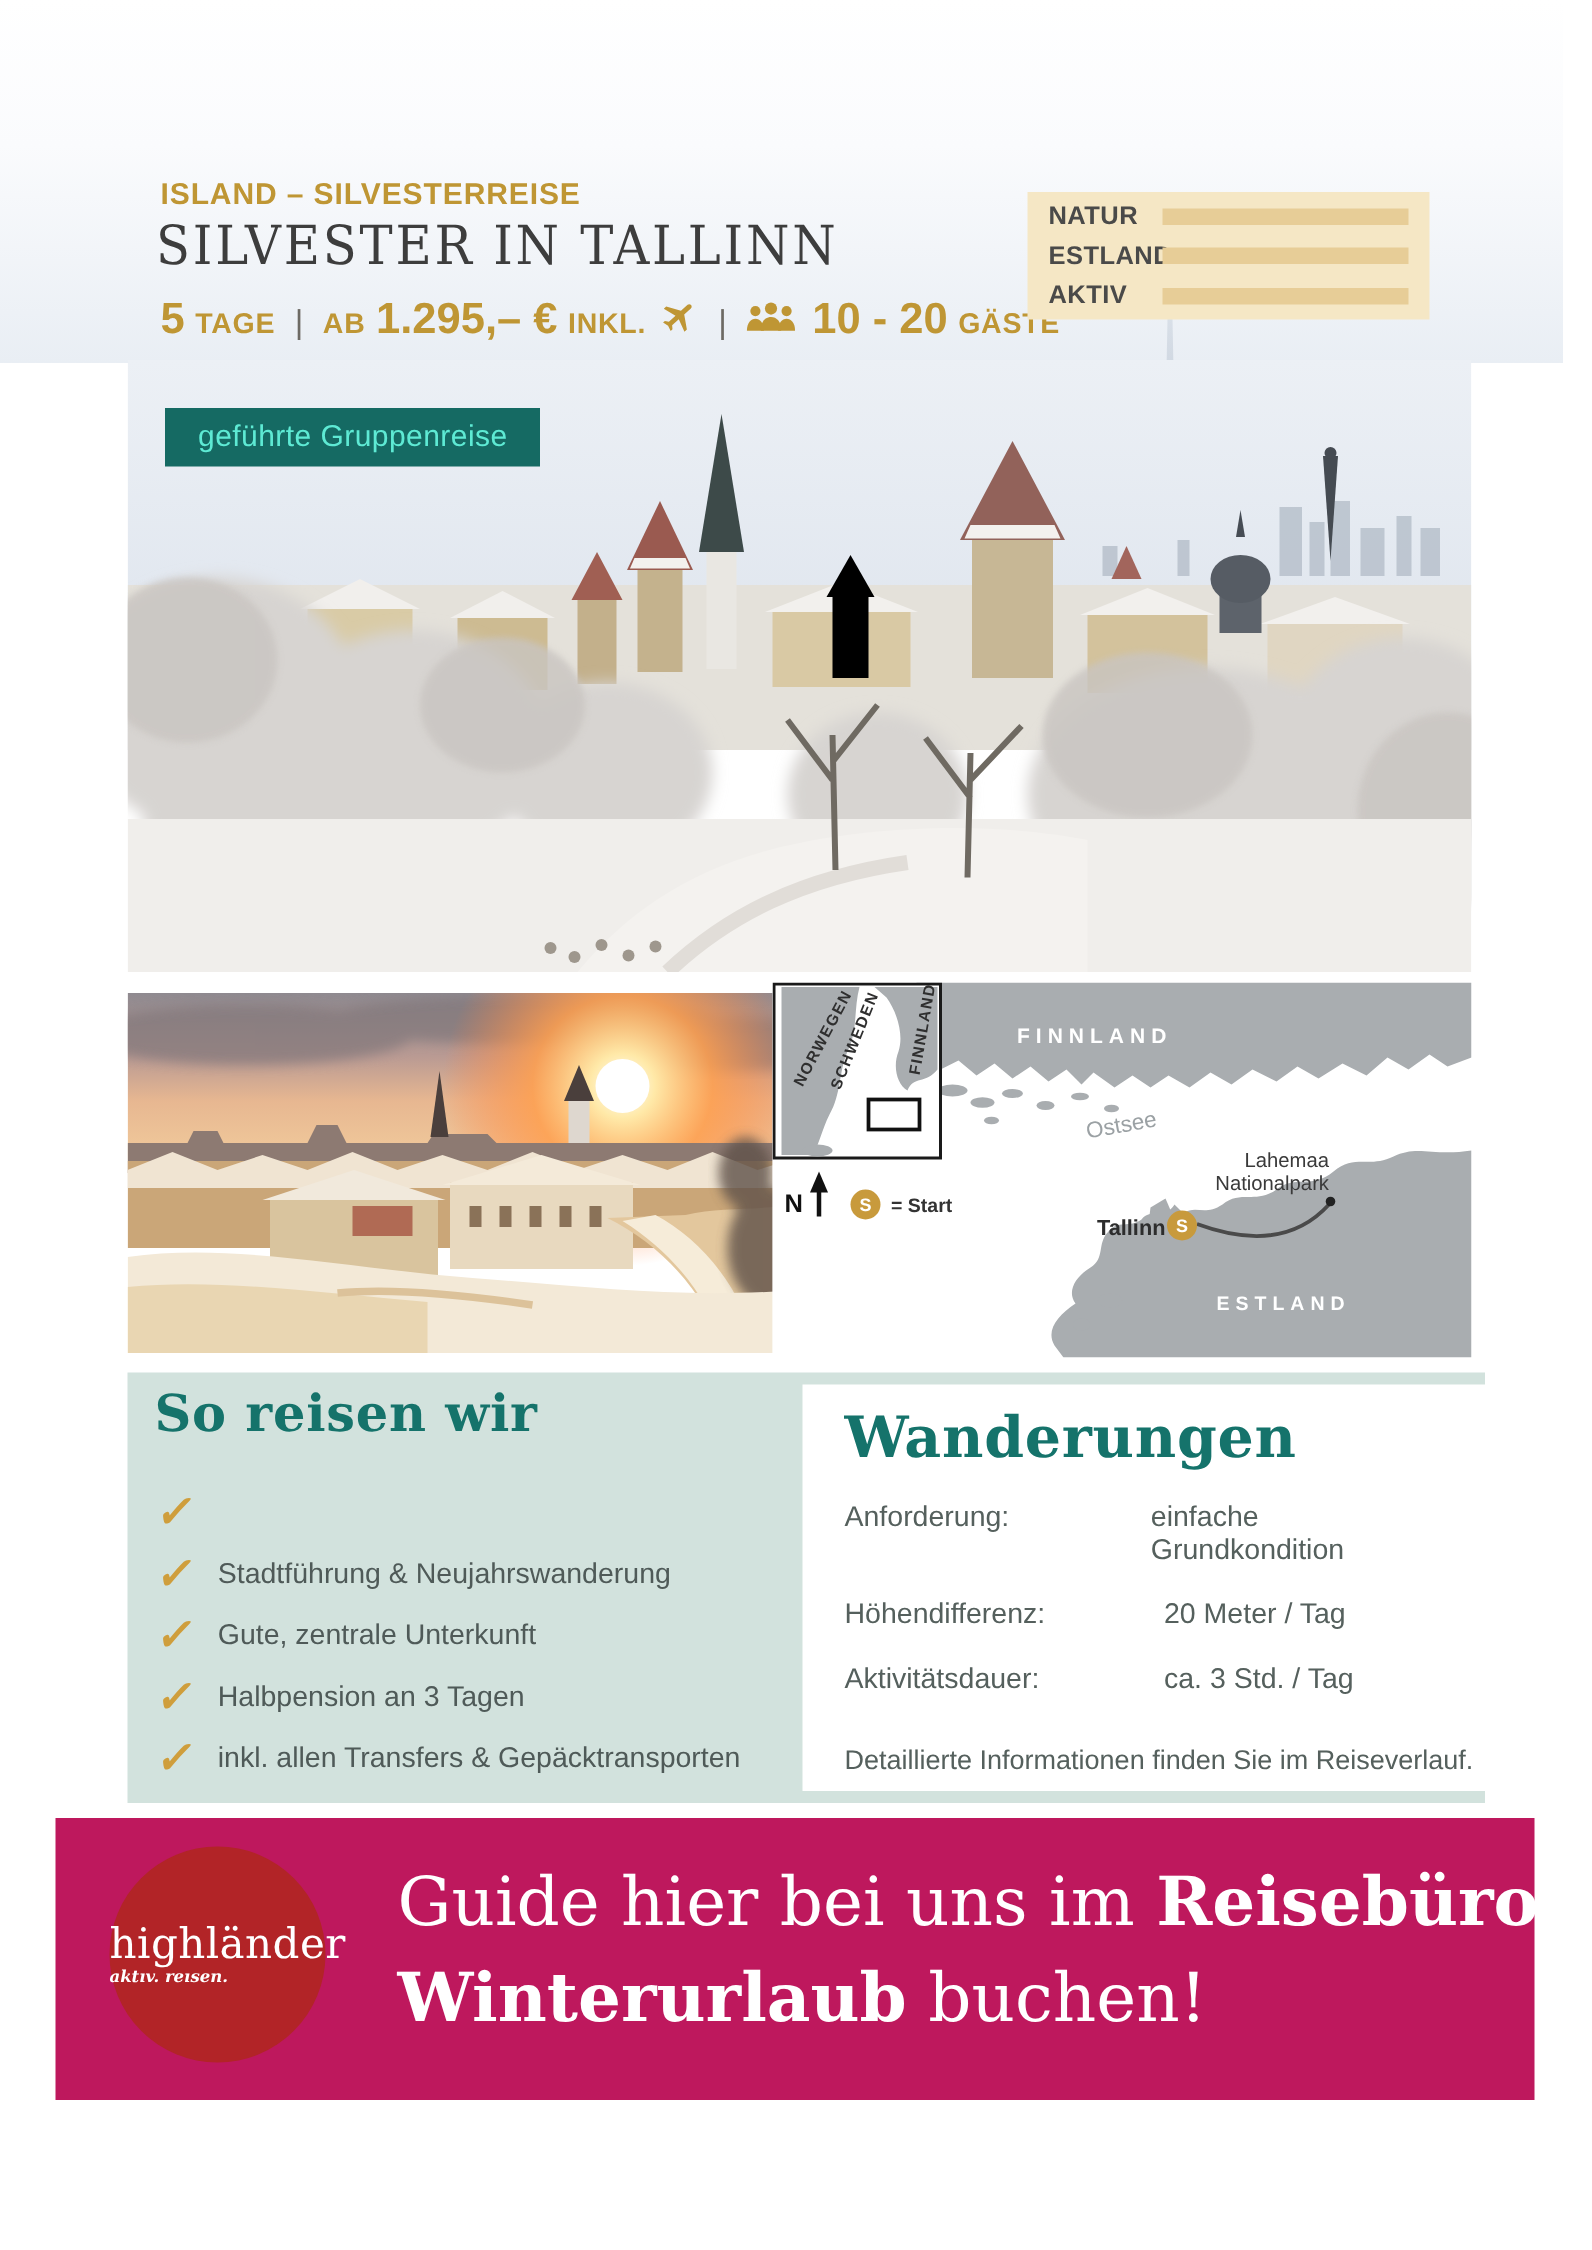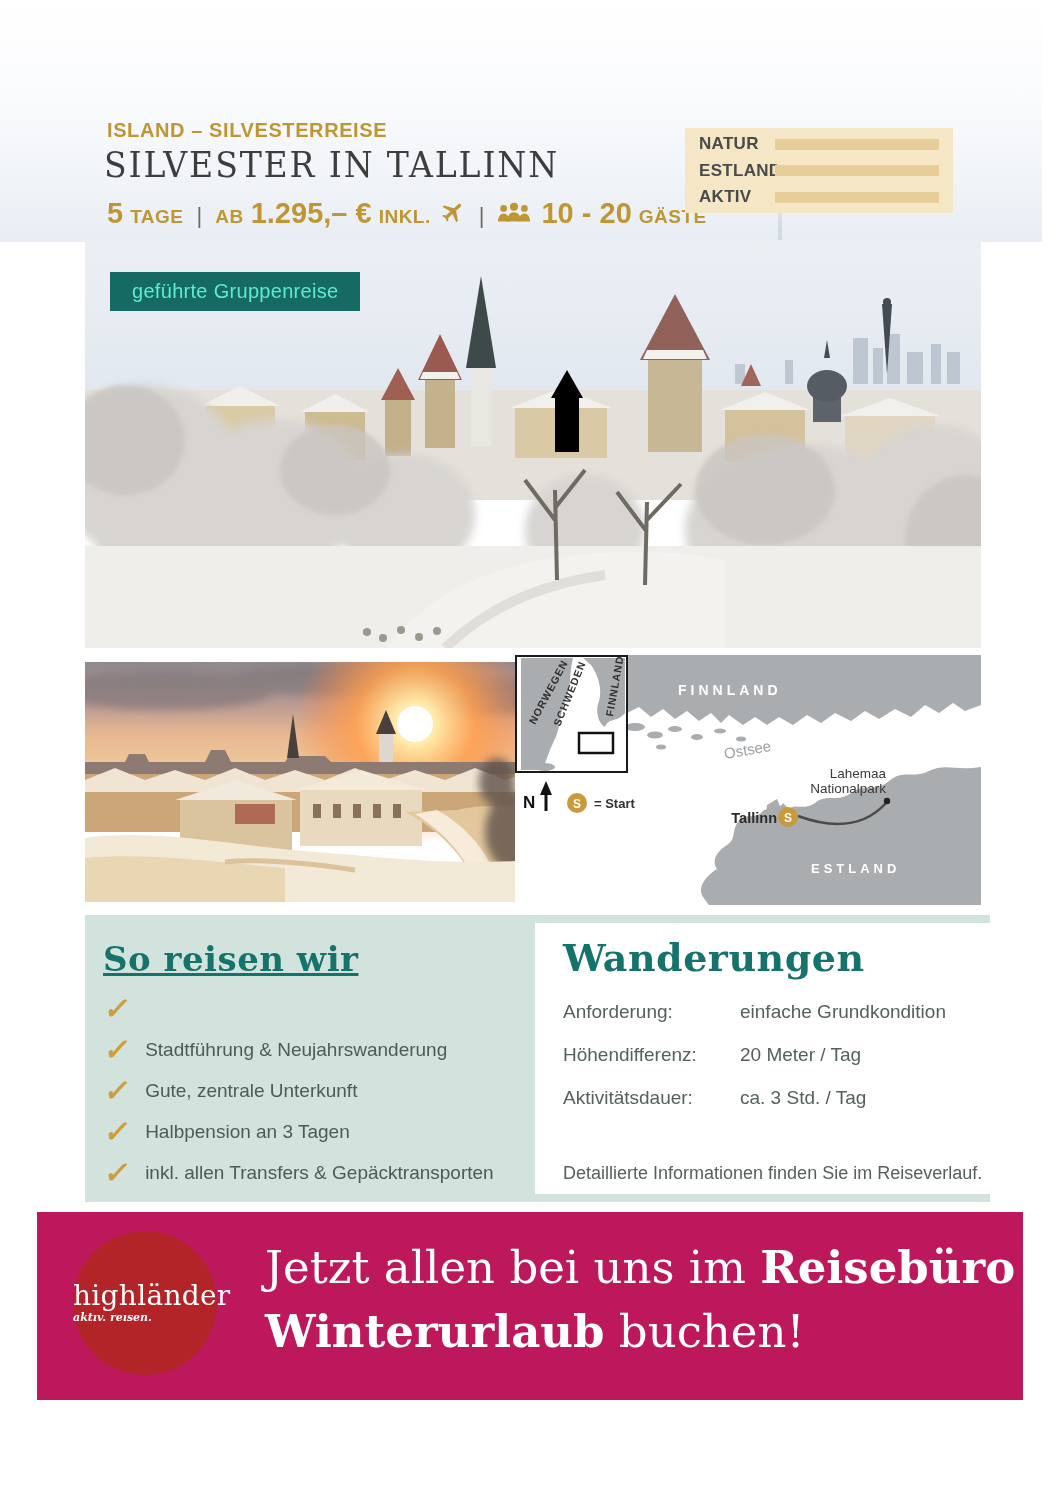--- a/index.html
+++ b/index.html
@@ -42,30 +42,30 @@
   .hero-badge{position:absolute;left:110px;top:272px;background:#156a63;color:#5eead4;
               font-size:20px;padding:8px 22px;letter-spacing:.3px;}
 
   
   .sunset{position:absolute;left:85px;top:662px;width:446px;height:240px;overflow:hidden;}
   .mapbox{position:absolute;left:515px;top:655px;width:466px;height:250px;background:#fff;}
 
   
   .panels{position:absolute;left:85px;top:915px;width:905px;height:287px;background:#d2e2dd;}
   .panel-heading{font-family:"DejaVu Serif",serif;font-weight:700;color:#15736b;}
-  .srw{position:absolute;left:18px;top:24px;font-size:34px;letter-spacing:.5px;text-decoration:underline;}
+  .srw{position:absolute;left:18px;top:8px;font-size:34px;letter-spacing:.5px;}
   .checklist{position:absolute;left:20px;top:82px;list-style:none;margin:0;padding:0;}
   .checklist li{display:flex;align-items:center;margin-bottom:17px;height:24px;}
   .check{color:#cf9e3c;font-size:30px;font-weight:700;line-height:22px;margin-right:15px;
          transform:skewX(-10deg);}
   .check-text{font-size:19px;color:#4f5a58;}
   .wbox{position:absolute;left:450px;top:8px;width:447px;height:271px;background:#ffffff;padding-left:44px;}
   .wh{position:absolute;left:28px;top:12px;font-size:38px;letter-spacing:.5px;}
   .wrows{position:absolute;left:28px;top:78px;width:400px;}
-  .wrow{display:flex;margin-bottom:21px;font-size:19px;color:#55605d;}
+  .wrow{display:flex;margin-bottom:21px;font-size:19px;color:#55605d;gap:36px;}
   .wlabel{width:177px;}
   .wnote{position:absolute;left:28px;top:240px;font-size:18px;color:#55605d;white-space:nowrap;}
 
   
   .footer{position:absolute;left:37px;top:1212px;width:986px;height:188px;background:#be185d;}
   .logo-circle{position:absolute;left:36px;top:19px;width:144px;height:144px;border-radius:50%;
                background:#b22427;display:flex;flex-direction:column;justify-content:center;}
   .logo-main{font-family:"DejaVu Serif",serif;color:#fff;font-size:28px;text-align:center;
              line-height:26px;letter-spacing:.3px;}
   .logo-sub{font-family:"DejaVu Serif",serif;font-style:italic;color:#fff;font-size:11px;
@@ -388,18 +388,18 @@
       <div class="wnote">Detaillierte Informationen finden Sie im Reiseverlauf.</div>
     </div>
   </div>
 
   <div class="footer">
     <div class="logo-circle">
       <div class="logo-main">highländer</div>
       <div class="logo-sub">aktıv. reısen.</div>
     </div>
     <div class="cta">
-      <div><span>Jetzt allen bei uns im </span><b>Reisebüro</b></div>
+      <div><span>Guide hier bei uns im </span><b>Reisebüro</b></div>
       <div><b>Winterurlaub</b><span> buchen!</span></div>
     </div>
   </div>
 
 </div>
 
 </body></html>

